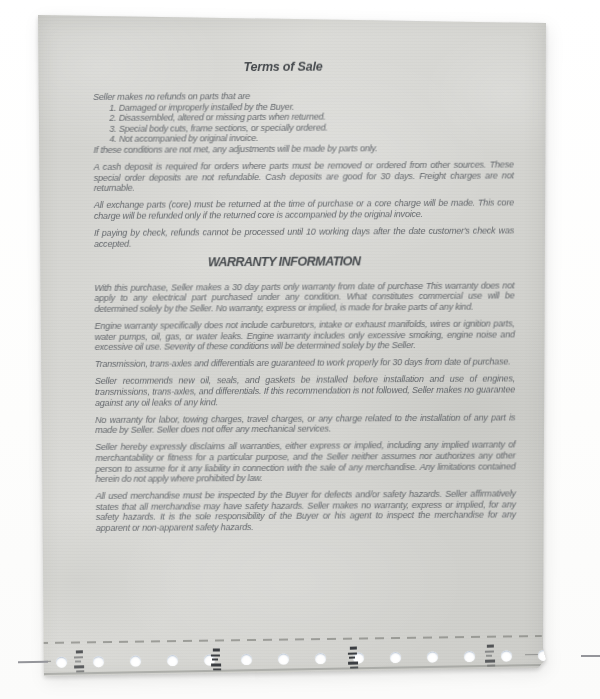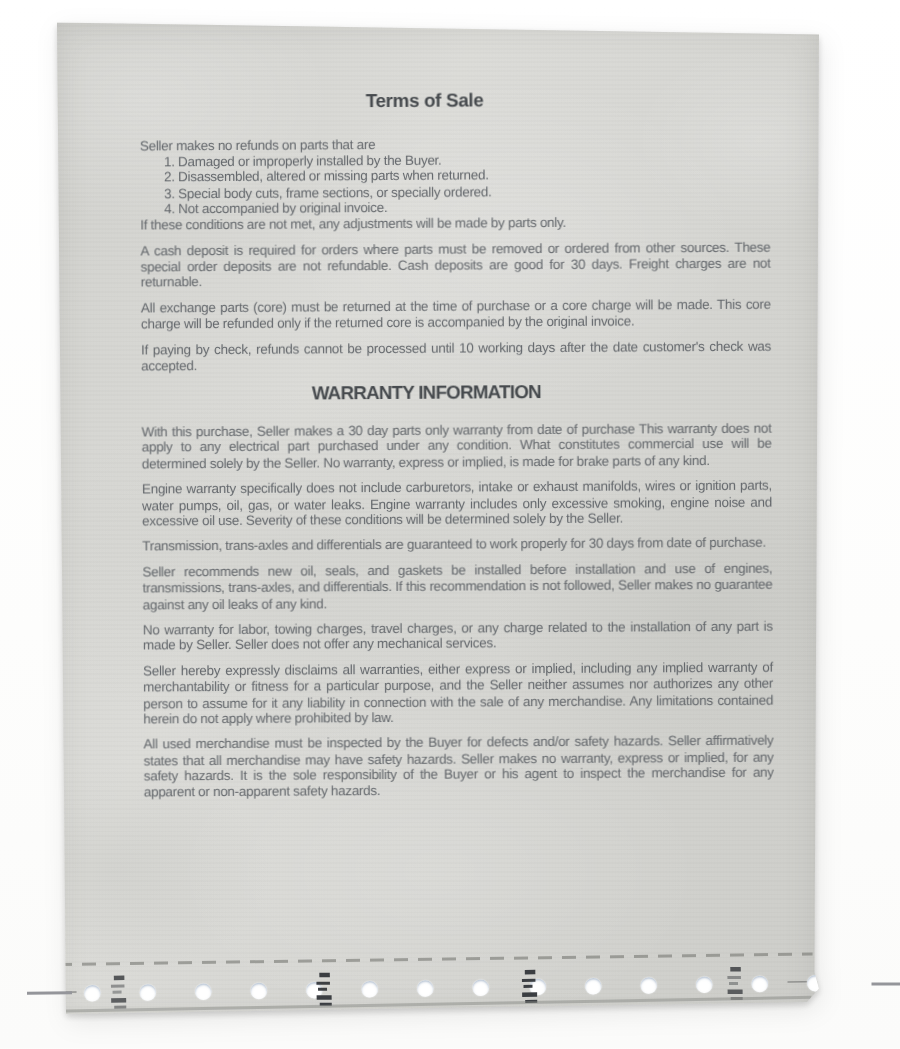--- a/index.html
+++ b/index.html
@@ -10,20 +10,21 @@
     overflow: hidden;
   }
   .photo {
     position: relative;
     width: 600px; height: 699px;
     background: linear-gradient(180deg, #ffffff 0%, #fdfdfc 60%, #fbfbfa 100%);
   }
   .paper-wrap {
     position: absolute; left: 0; top: 0; width: 600px; height: 699px;
     filter: drop-shadow(0 2px 2px rgba(0,0,0,0.16)) drop-shadow(2px 5px 8px rgba(0,0,0,0.08));
+    font-style: italic;
   }
   .paper {
     position: absolute; left: 35px; top: 13px;
     width: 512px; height: 668px;
     background:
       radial-gradient(ellipse 180px 120px at 12% 8%,  rgba(255,255,255,.20), transparent 70%),
       radial-gradient(ellipse 220px 160px at 60% 22%, rgba(255,255,255,.14), transparent 70%),
       radial-gradient(ellipse 200px 150px at 85% 60%, rgba(167,169,164,.18), transparent 70%),
       radial-gradient(ellipse 240px 170px at 30% 55%, rgba(172,174,169,.14), transparent 70%),
       radial-gradient(ellipse 260px 160px at 50% 85%, rgba(255,255,255,.12), transparent 70%),

